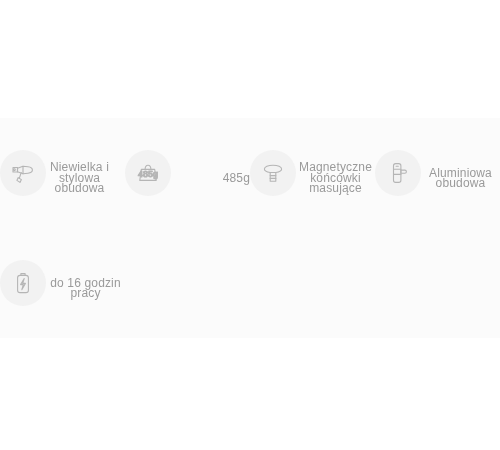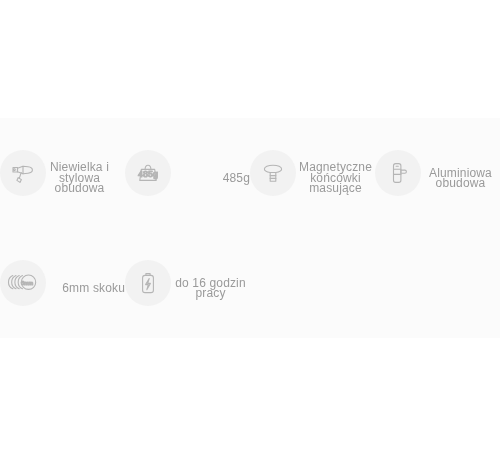--- a/index.html
+++ b/index.html
@@ -140,33 +140,20 @@
         <path d="M10.5 16.4 L17.9 16.4"></path>
         <path d="M17.9 12.1 L21.8 12.1 C22.7 12.1 23.4 12.8 23.4 13.7 C23.4 14.6 22.7 15.3 21.8 15.3 L17.9 15.3 Z"></path>
         <path d="M13.1 8.2 L15.3 8.2"></path>
       </svg>
     </div>
     <div class="feature-label">Aluminiowa obudowa</div>
   </div>
 
 
 
-  <div class="feature-cell cell-6">
-    <div class="icon-badge">
-      <svg width="32" height="30" viewBox="0 0 32 30" fill="none" stroke="#b5b5b5" stroke-width="1.1" stroke-linejoin="round" stroke-linecap="round">
-        <ellipse cx="21.5" cy="14.2" rx="7.2" ry="7.2"></ellipse>
-        <path d="M15.5 7.6 A7.2 7.2 0 0 0 15.5 20.8"></path>
-        <path d="M12.2 7.6 A7.2 7.2 0 0 0 12.2 20.8"></path>
-        <path d="M9 7.6 A7.2 7.2 0 0 0 9 20.8"></path>
-        <path d="M5.8 7.6 A7.2 7.2 0 0 0 5.8 20.8"></path>
-        <text class="icon-text" x="20" y="16.5" text-anchor="middle">6mm</text>
-      </svg>
-    </div>
-    <div class="feature-label">6mm skoku</div>
-  </div>
 
   <div class="feature-cell cell-7">
     <div class="icon-badge">
       <svg width="30" height="30" viewBox="0 0 30 30" fill="none" stroke="#b5b5b5" stroke-width="1.1" stroke-linejoin="round" stroke-linecap="round">
         <rect x="9.6" y="7.4" width="10.8" height="17.2" rx="2.4"></rect>
         <path d="M12.9 7.4 L12.9 5.6 L17.1 5.6 L17.1 7.4"></path>
         <path d="M16.2 10.6 L12.6 16.6 L15.3 16.6 L13.8 21.6 L17.4 15.4 L14.7 15.4 Z"></path>
       </svg>
     </div>
     <div class="feature-label">do 16 godzin pracy</div>

